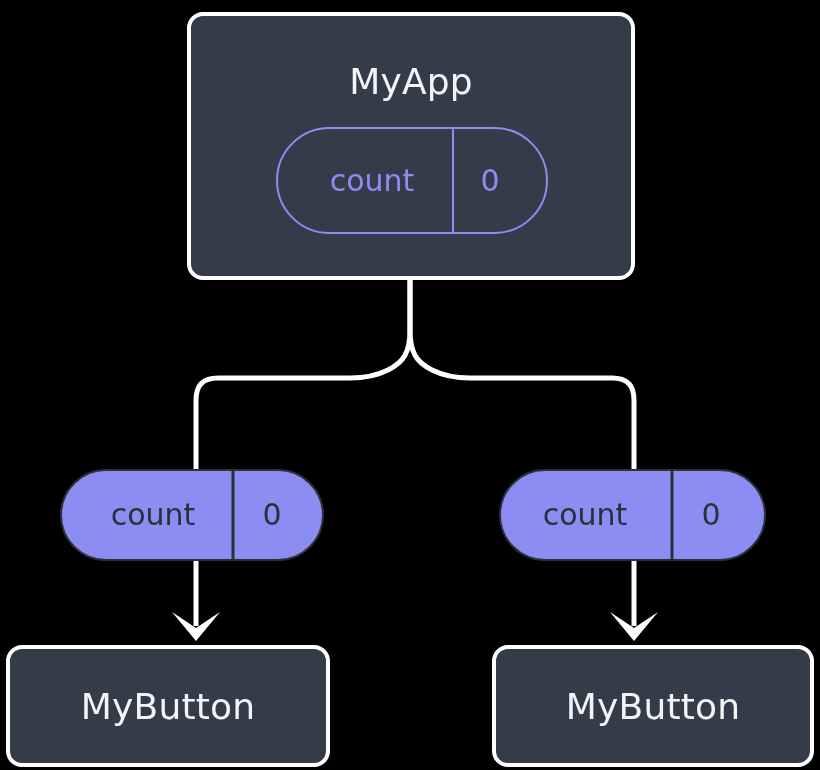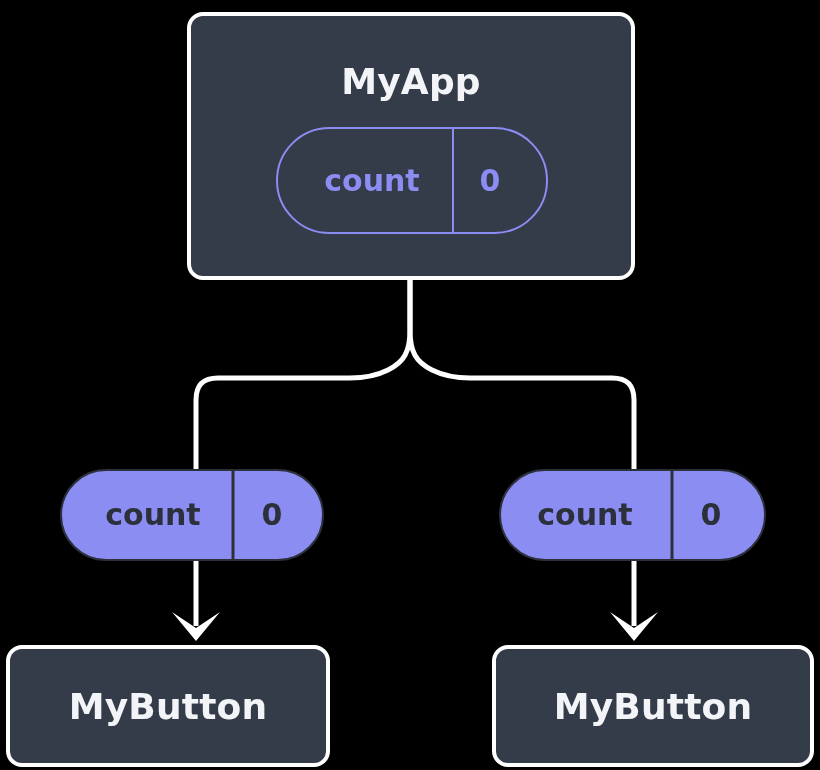--- a/index.html
+++ b/index.html
@@ -12,21 +12,20 @@
     width: 820px;
     height: 770px;
     overflow: hidden;
     font-family: "DejaVu Sans", "Liberation Sans", sans-serif;
   }
   #canvas {
     position: relative;
     width: 764px;
     height: 770px;
     background: #000000;
-    font-weight: bold;
   }
   svg.layer {
     position: absolute;
     top: 0;
     left: 0;
     width: 820px;
     height: 770px;
     overflow: visible;
   }
   svg.connectors { z-index: 1; }

